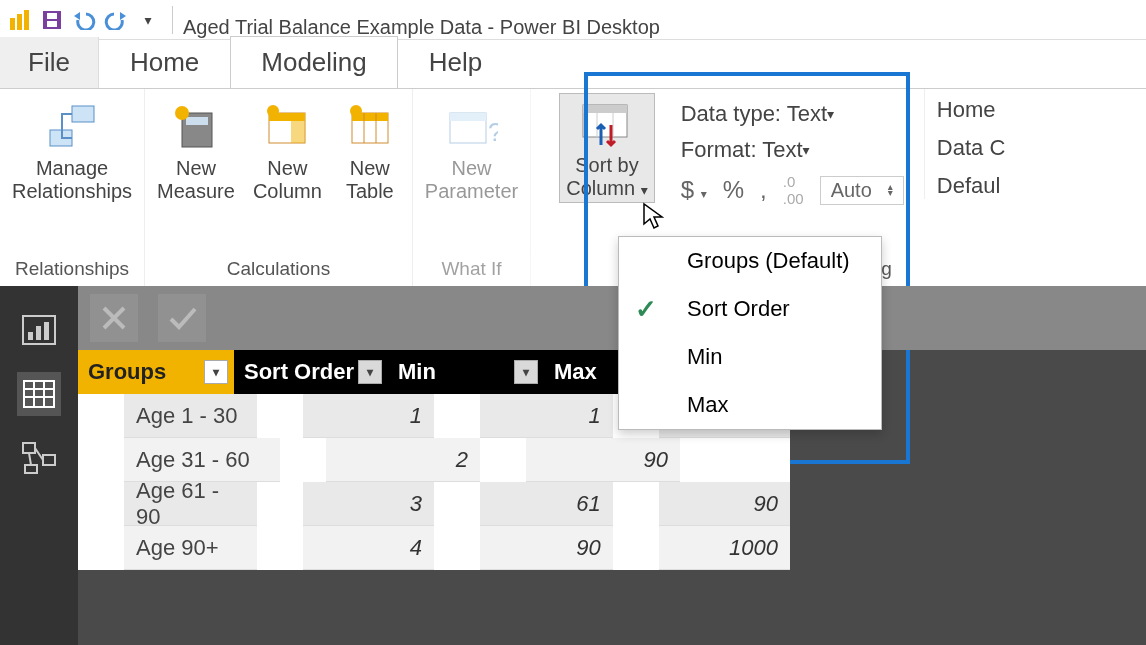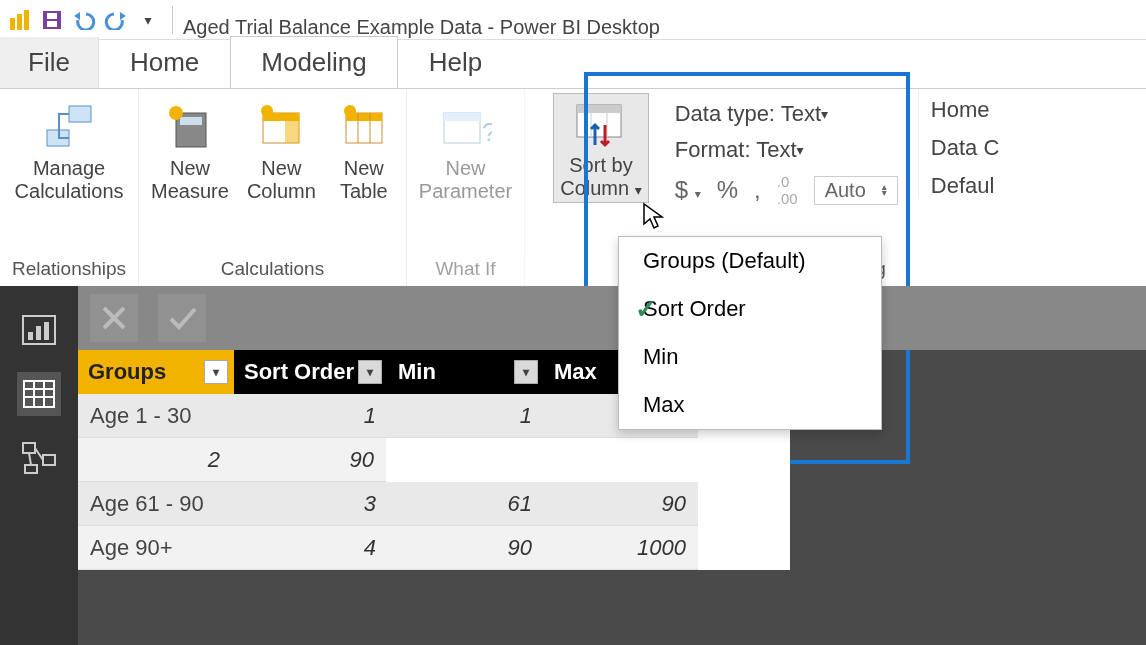--- a/index.html
+++ b/index.html
@@ -33,39 +33,39 @@
 
   .propcol { display:flex; flex-direction:column; gap:10px; padding:8px 8px 0; font-size:22px; }
   .proprow { display:flex; align-items:center; white-space:nowrap; }
   .fmt-symbols { display:flex; align-items:center; gap:16px; font-size:24px; color:#666; }
   .fmt-auto { border:1px solid #ccc; padding:2px 10px; display:flex; align-items:center; gap:16px; font-size:20px; }
 
   .propcol2 { display:flex; flex-direction:column; gap:12px; padding:8px 0 0 12px; font-size:22px; white-space:nowrap; border-left:1px solid #eee; }
 
   
   .dropdown { position:absolute; top:236px; left:618px; width:264px; background:#fff; border:1px solid #bbb; box-shadow:0 4px 10px rgba(0,0,0,.2); font-size:22px; z-index:50; }
-  .dropdown .item { display:flex; align-items:center; height:48px; padding:0 16px 0 24px; position:relative; }
+  .dropdown .item { display:flex; align-items:center; height:48px; padding:0 16px 0 68px; position:relative; }
   .dropdown .item.checked::before { content:"✓"; position:absolute; left:16px; color:#2e8b57; font-size:26px; font-weight:bold; }
 
   
   .leftnav { position:absolute; left:0; top:286px; width:78px; bottom:0; background:#333; display:flex; flex-direction:column; align-items:center; gap:20px; padding-top:22px; }
   .navicon { width:44px; height:44px; display:flex; align-items:center; justify-content:center; }
 
   
   .formulabar { position:absolute; left:78px; top:286px; right:0; height:64px; background:#888; display:flex; align-items:center; padding:0 12px; gap:20px; }
   .fb-x, .fb-chk { width:48px; height:48px; display:flex; align-items:center; justify-content:center; background:rgba(255,255,255,.08); }
 
   
   .grid { position:absolute; left:78px; top:350px; width:712px; background:#fff; font-size:22px; }
   .grid .row { display:flex; height:44px; }
   .grid .hdr .cell { background:#000; color:#fff; font-weight:600; display:flex; align-items:center; padding:0 10px; position:relative; }
   .grid .hdr .cell.active { background:#f2b200; color:#222; }
   .grid .hdr .dd { position:absolute; right:6px; width:24px; height:24px; background:#d9d9d9; display:flex; align-items:center; justify-content:center; font-size:12px; color:#444; border:1px solid #aaa; }
   .grid .hdr .cell.active .dd { background:#fff; }
-  .grid .body .cell { display:flex; align-items:center; padding:0 12px; border-bottom:1px solid #ddd; background:#f2f2f2; color:#333; }
+  .grid .body .cell { display:flex; align-items:center; padding:0 12px; border-bottom:1px solid #ddd; background:#f2f2f2; color:#333;margin-left:46px; }
   .grid .body .row:nth-child(odd) .cell { background:#e9e9e9; }
   .grid .body .cell.first { color:#444; }
   .grid .body .cell.num { justify-content:flex-end; font-style:italic; }
   .c1{width:156px}.c2{width:154px}.c3{width:156px}.c4{width:154px}
 
   .caret { font-size:14px; }
   svg { display:block; }
 </style>
 </head>
 <body>
@@ -117,21 +117,21 @@
     <div class="buttons">
       <div class="rbtn">
         <div class="ricon">
           <svg width="52" height="46">
               <rect x="26" y="2" width="22" height="16" fill="#cde4f7" stroke="#5a8fc7"></rect>
               <rect x="4" y="26" width="22" height="16" fill="#cde4f7" stroke="#5a8fc7"></rect>
               <path d="M26 10 L16 10 L16 34 L26 34" fill="none" stroke="#5a8fc7" stroke-width="2"></path>
             </svg>
         </div>
         <span style="white-space:pre-line">Manage
-Calculations</span>
+Relationships</span>
       </div>
     </div>
     <div class="grouplabel">Relationships</div>
   </div>
 
   <div class="group">
     <div class="buttons">
       <div class="rbtn">
         <div class="ricon">
           <svg width="48" height="48">
@@ -310,20 +310,21 @@
       </div>
   </div>
   <div class="body">
     <div class="row">
       <div class="cell first c1">Age 1 - 30</div>
       <div class="cell num c2">1</div>
       <div class="cell num c3">1</div>
       <div class="cell num c4"></div>
     </div>
     <div class="row">
+      <div class="cell first c1">Age 31 - 60</div>
       <div class="cell num c2">2</div>
       <div class="cell num c4">90</div>
     </div>
     <div class="row">
       <div class="cell first c1">Age 61 - 90</div>
       <div class="cell num c2">3</div>
       <div class="cell num c3">61</div>
       <div class="cell num c4">90</div>
     </div>
     <div class="row">

